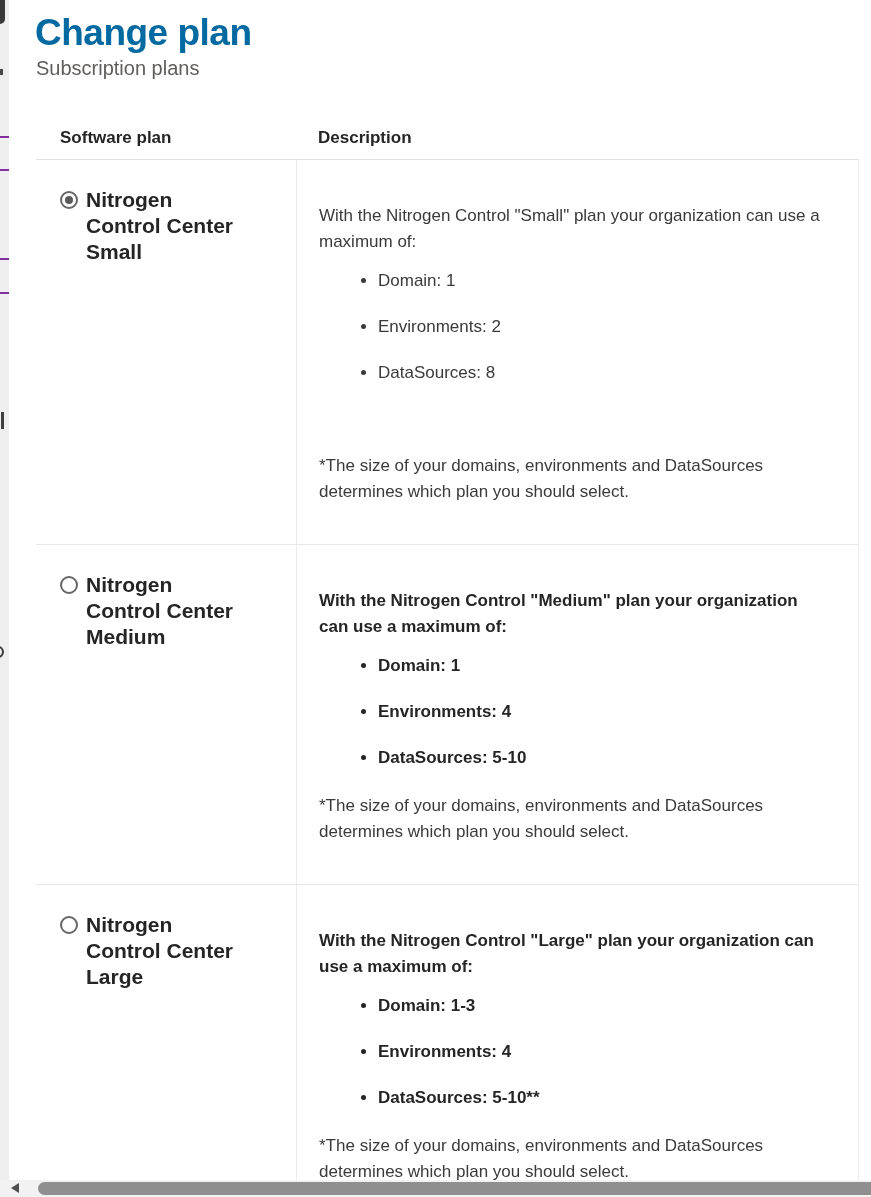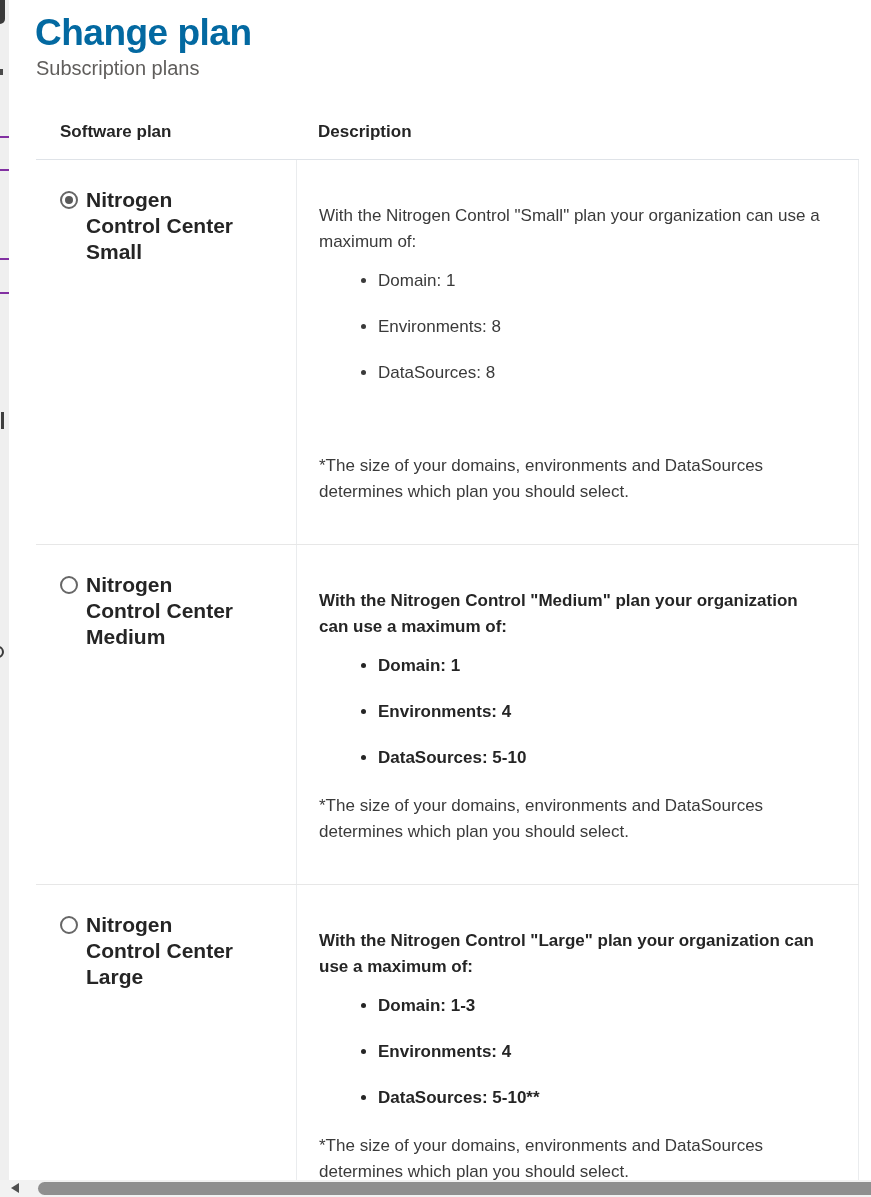--- a/index.html
+++ b/index.html
@@ -18,21 +18,21 @@
   .sliver-line.l3 { top:258px; } .sliver-line.l4 { top:292px; }
   .sliver-bar { position:absolute; left:1px; top:412px; width:3px; height:17px; background:#3f3f3f; }
   .sliver-ring { position:absolute; left:-8px; top:646px; width:12px; height:12px; border:2px solid #3a3a3a; border-radius:50%; }
 
   
   .content { position:absolute; left:9px; top:0; width:862px; padding-top:14px; background:#fff; }
   .page-title { margin-left:26px; font-size:37px; line-height:38px; font-weight:700; color:#0369a1; letter-spacing:-0.5px; }
   .page-subtitle { margin-left:27px; margin-top:8px; font-size:20px; line-height:17px; color:#605e5c; }
 
   .plans-table { margin-left:27px; margin-top:38px; width:823px; }
-  .thead { display:flex; height:45px; align-items:center; border-bottom:1px solid #dfe3e8; }
+  .thead { display:flex; height:45px; align-items:flex-end; border-bottom:1px solid #dfe3e8; }
   .th { font-size:17px; font-weight:700; color:#252525; padding-bottom:11px; }
   .th-plan { width:260px; padding-left:24px; }
   .th-desc { padding-left:22px; }
 
   .row { display:flex; border-bottom:1px solid #e7e7e7; }
   .row-small  { min-height:385px; }
   .row-medium { min-height:340px; }
   .cell-plan { width:260px; flex-shrink:0; padding:27px 16px 20px 24px; }
   .plan-option { display:flex; gap:8px; cursor:pointer; }
   .radio { width:18px; height:18px; border:2px solid #666; border-radius:50%; margin-top:4px; flex-shrink:0; position:relative; background:#fff; }
@@ -86,21 +86,21 @@
         <div class="cell-plan">
           <div class="plan-option">
             <span class="radio selected"></span>
             <span class="plan-label">Nitrogen Control Center Small</span>
           </div>
         </div>
         <div class="cell-desc">
           <p class="desc-intro">With the Nitrogen Control "Small" plan your organization can use a maximum of:</p>
           <ul class="desc-bullets">
             <li>Domain: 1</li>
-            <li>Environments: 8</li>
+            <li>Environments: 2</li>
             <li>DataSources: 8</li>
           </ul>
           <p class="desc-footnote">*The size of your domains, environments and DataSources determines which plan you should select.</p>
         </div>
       </div>
 
       <div class="row row-medium">
         <div class="cell-plan">
           <div class="plan-option">
             <span class="radio"></span>

